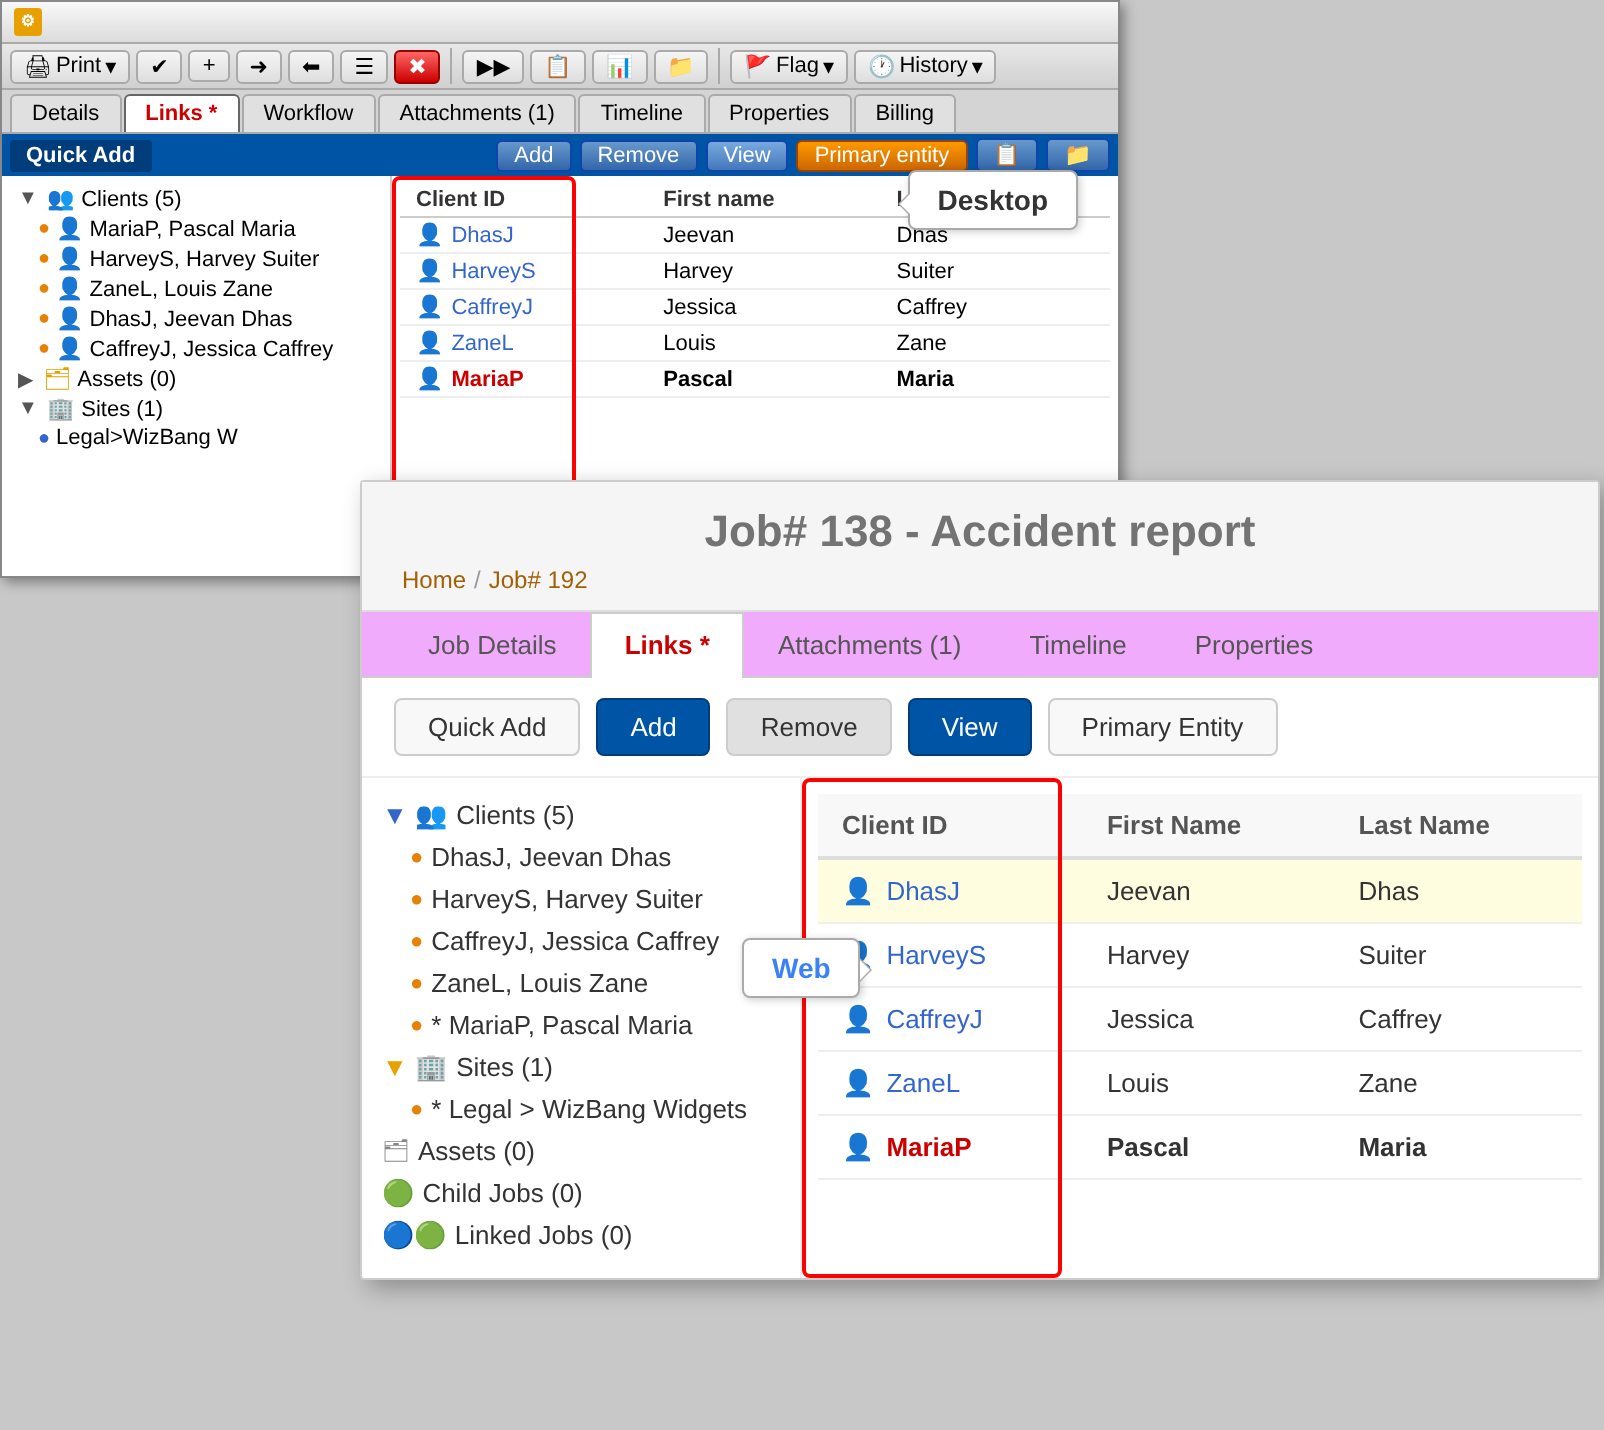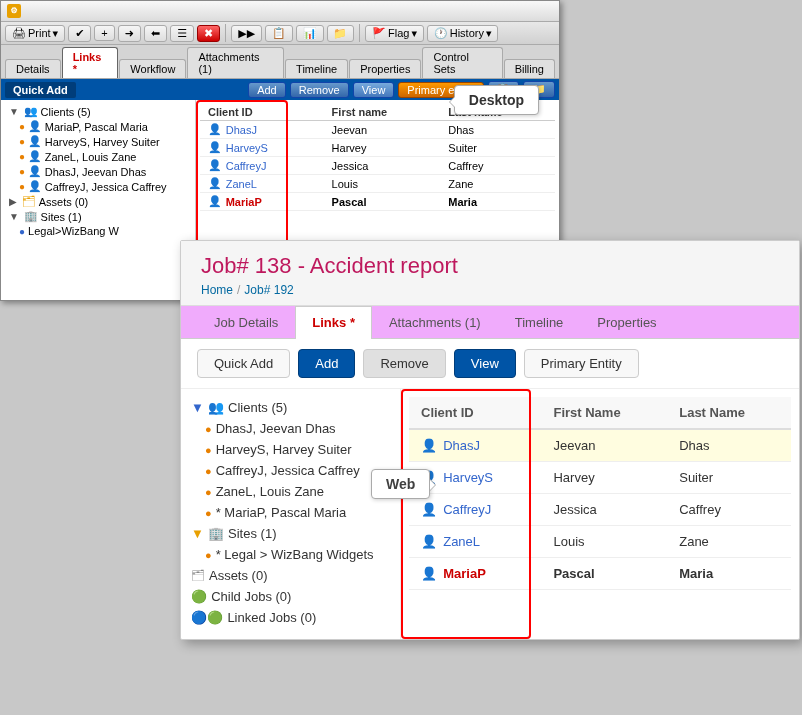--- a/index.html
+++ b/index.html
@@ -194,30 +194,31 @@
       border-radius: 2px;
     }
 
     .web-header {
       background: #f5f5f5;
       border-bottom: 1px solid #ddd;
       padding: 12px 20px 8px 20px;
     }
     .web-title {
       font-size: 22px;
-      font-weight: normal;
-      color: #be185d;
+      font-weight: bold;
+      color: #737373;
       margin-bottom: 4px;
+      text-align: center;
     }
     .breadcrumb {
       font-size: 12px;
       color: #666;
       display: flex; align-items: center; gap: 4px;
     }
-    .breadcrumb a { color: #0369a1; cursor: pointer; }
+    .breadcrumb a { color: #a16207; cursor: pointer; }
     .breadcrumb-sep { color: #999; }
 
     .web-tabs {
       display: flex;
       border-bottom: 1px solid #ccc;
       padding: 0 16px;
       background: #f0abfc;
     }
     .web-tab {
       padding: 8px 16px;
@@ -373,21 +374,21 @@
 
     .callout-web {
       position: absolute;
       bottom: 140px; left: 190px;
       background: white;
       border: 1px solid #aaa;
       border-radius: 4px;
       padding: 6px 14px;
       font-size: 14px;
       font-weight: bold;
-      color: #404040;
+      color: #3b82f6;
       box-shadow: 1px 1px 4px rgba(0,0,0,0.2);
     }
     .callout-web::after {
       content: '';
       position: absolute;
       right: -11px; top: 10px;
       border: 5px solid transparent;
       border-left-color: white;
     }
     .callout-web::before {
@@ -450,23 +451,20 @@
     <div class="tab-item">
       <span>Attachments (1)</span>
     </div>
     <div class="tab-item">
       <span>Timeline</span>
     </div>
     <div class="tab-item">
       <span>Properties</span>
     </div>
     <div class="tab-item">
-      <span>Control Sets</span>
-    </div>
-    <div class="tab-item">
       <span>Billing</span>
     </div>
   </div>
 
   <div class="action-bar">
     <span class="action-bar-label">Quick Add</span>
     <div style="flex:1"></div>
     <button class="action-btn">Add</button>
     <button class="action-btn">Remove</button>
     <button class="action-btn view-btn">View</button>

